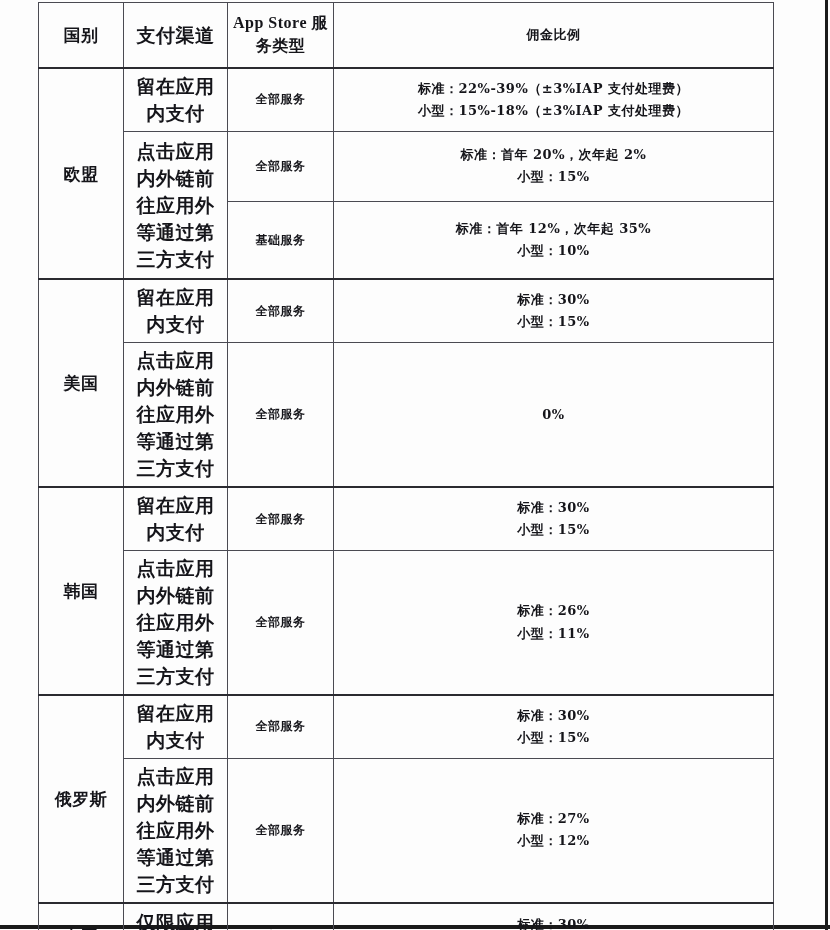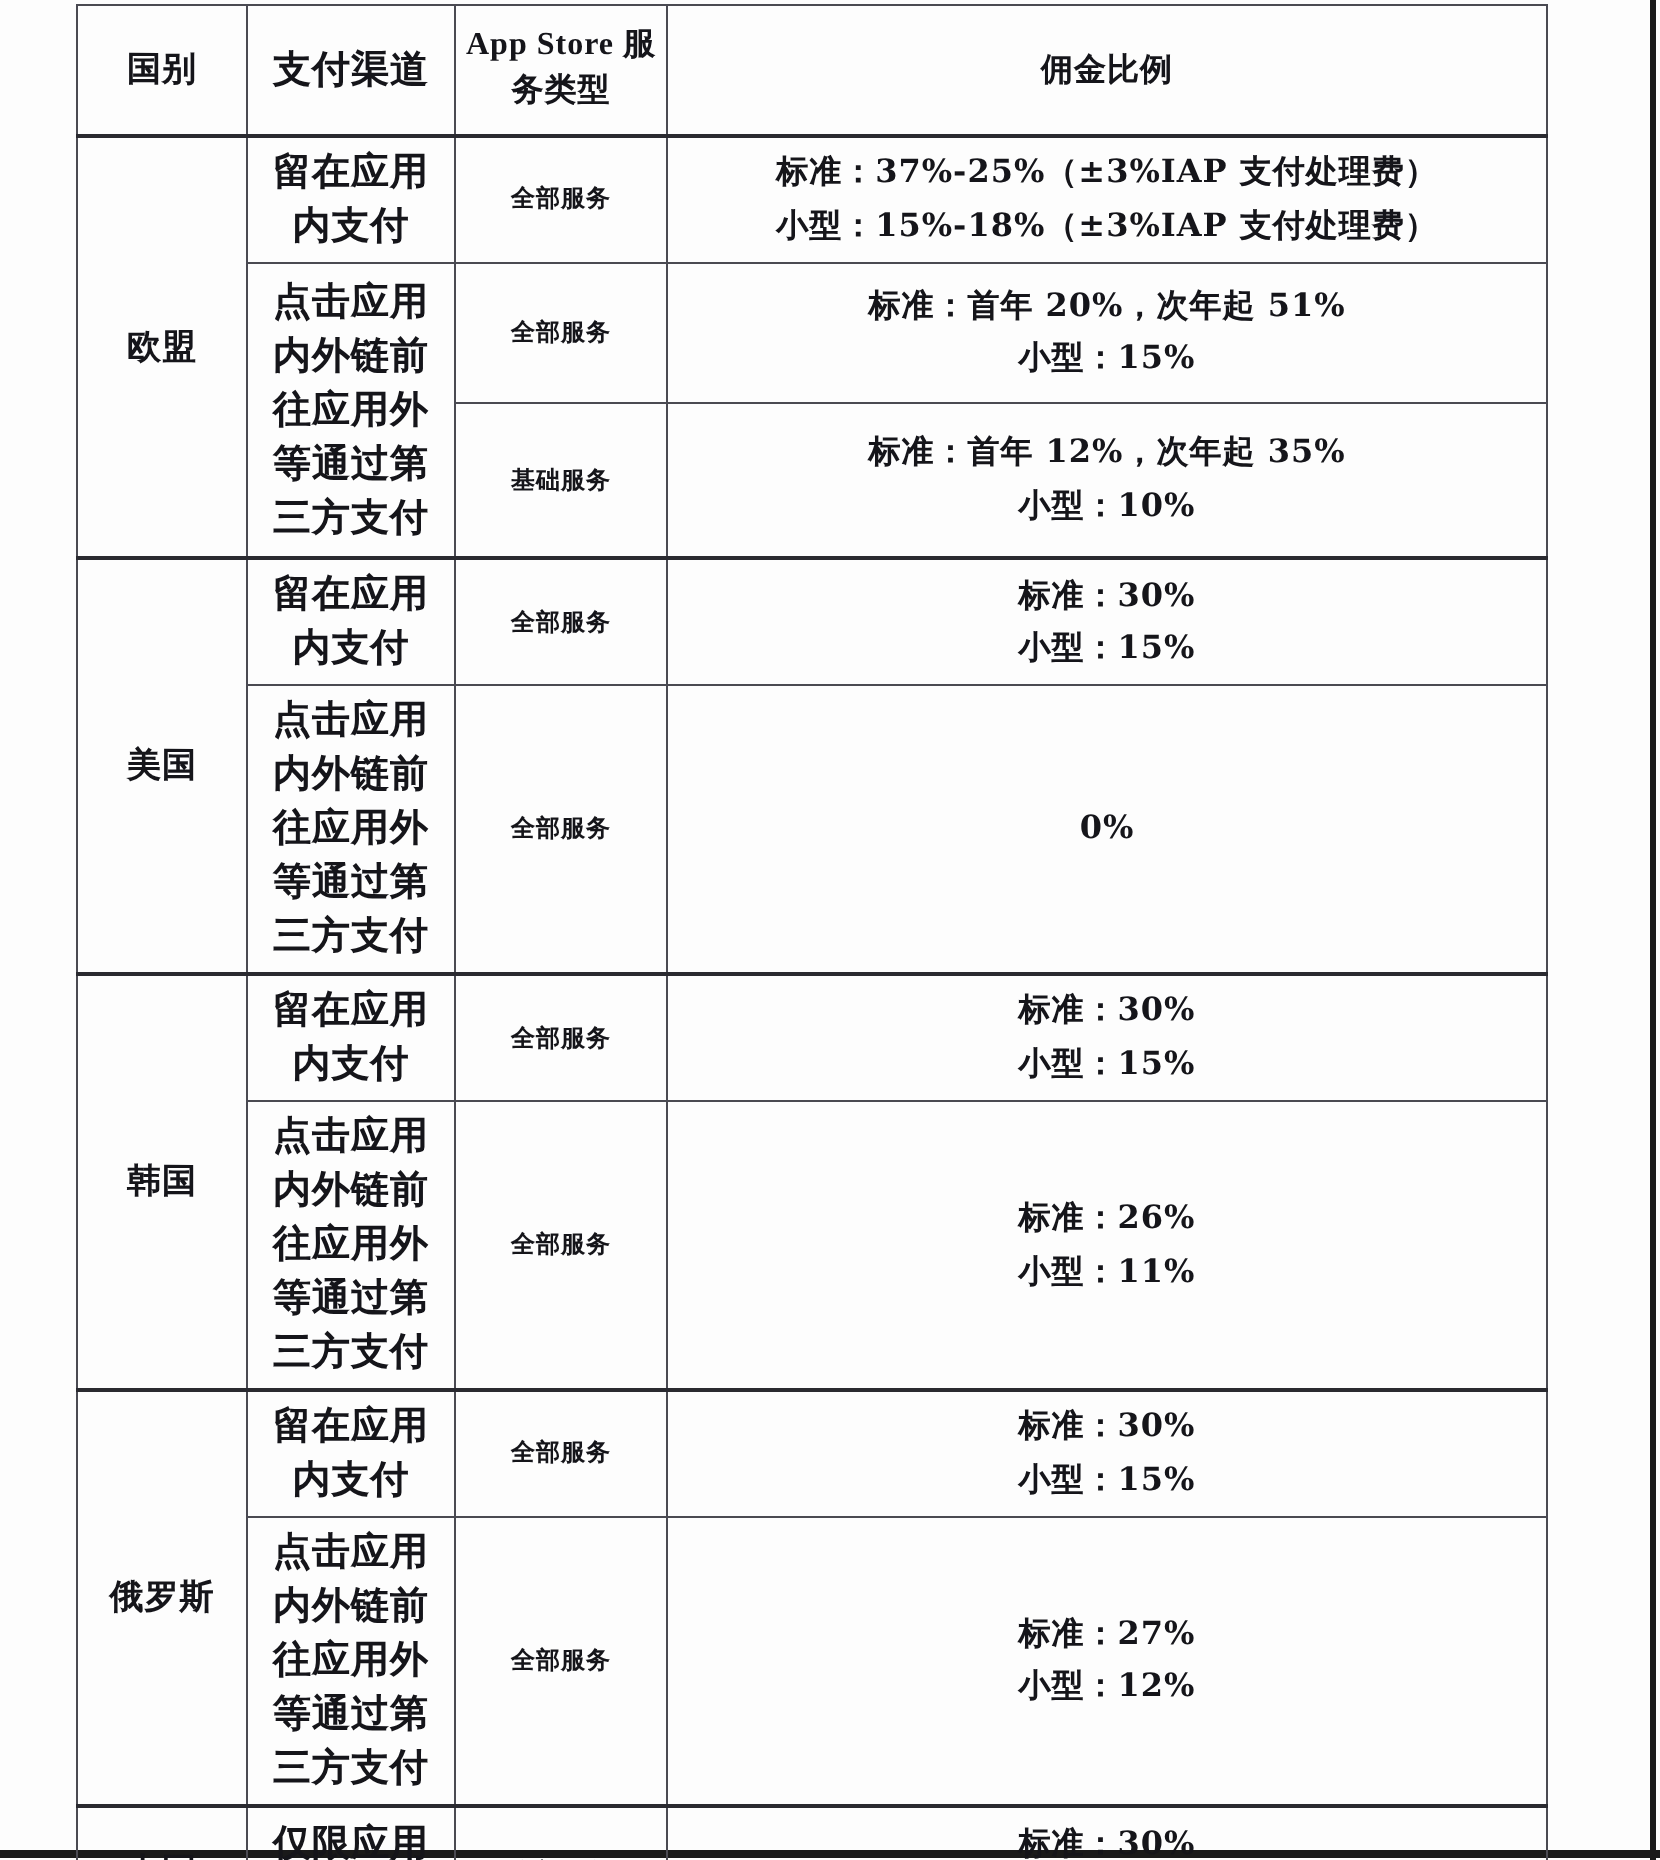--- a/index.html
+++ b/index.html
@@ -74,21 +74,21 @@
   }
   .hdr-appstore {
     font-family: Liberation Serif, serif;
     font-size: 16px;
     letter-spacing: 0px;
   }
 
   .cell-country  { font-size: 17px; margin-left: 17px; }
   .cell-channel  { font-size: 19px; letter-spacing: 1px; }
   .cell-service  { font-size: 12px; }
-  .cell-rate     { font-size: 16px; letter-spacing: 0.6px; }
+  .cell-rate     { font-size: 13px; letter-spacing: 0.6px; }
 
   .rate-line { display: block; white-space: nowrap; }
   .rate-line + .rate-line { margin-top: 4px; }
 
   
   .r-h      { height: 56px; }
   .r-eu1    { height: 62px; }
   .r-eu2    { height: 70px; }
   .r-eu3    { height: 78px; }
   .r-us1    { height: 61px; }
@@ -123,29 +123,29 @@
         <td class="hdr cell-channel">支付渠道</td>
         <td class="hdr hdr-appstore">App Store 服务类型</td>
         <td class="hdr cell-rate">佣金比例</td>
       </tr>
 
       <tr class="r-eu1">
         <td class="cell-country grp-top" rowspan="3">欧盟</td>
         <td class="cell-channel grp-top">留在应用内支付</td>
         <td class="cell-service grp-top">全部服务</td>
         <td class="cell-rate grp-top">
-          <span class="rate-line">标准：37%-25%（±3%IAP 支付处理费）</span>
+          <span class="rate-line">标准：22%-39%（±3%IAP 支付处理费）</span>
           <span class="rate-line">小型：15%-18%（±3%IAP 支付处理费）</span>
         </td>
       </tr>
       <tr class="r-eu2">
         <td class="cell-channel" rowspan="2">点击应用内外链前往应用外等通过第三方支付</td>
         <td class="cell-service">全部服务</td>
         <td class="cell-rate">
-          <span class="rate-line">标准：首年 20%，次年起 51%</span>
+          <span class="rate-line">标准：首年 20%，次年起 2%</span>
           <span class="rate-line">小型：15%</span>
         </td>
       </tr>
       <tr class="r-eu3">
         <td class="cell-service">基础服务</td>
         <td class="cell-rate">
           <span class="rate-line">标准：首年 12%，次年起 35%</span>
           <span class="rate-line">小型：10%</span>
         </td>
       </tr>

